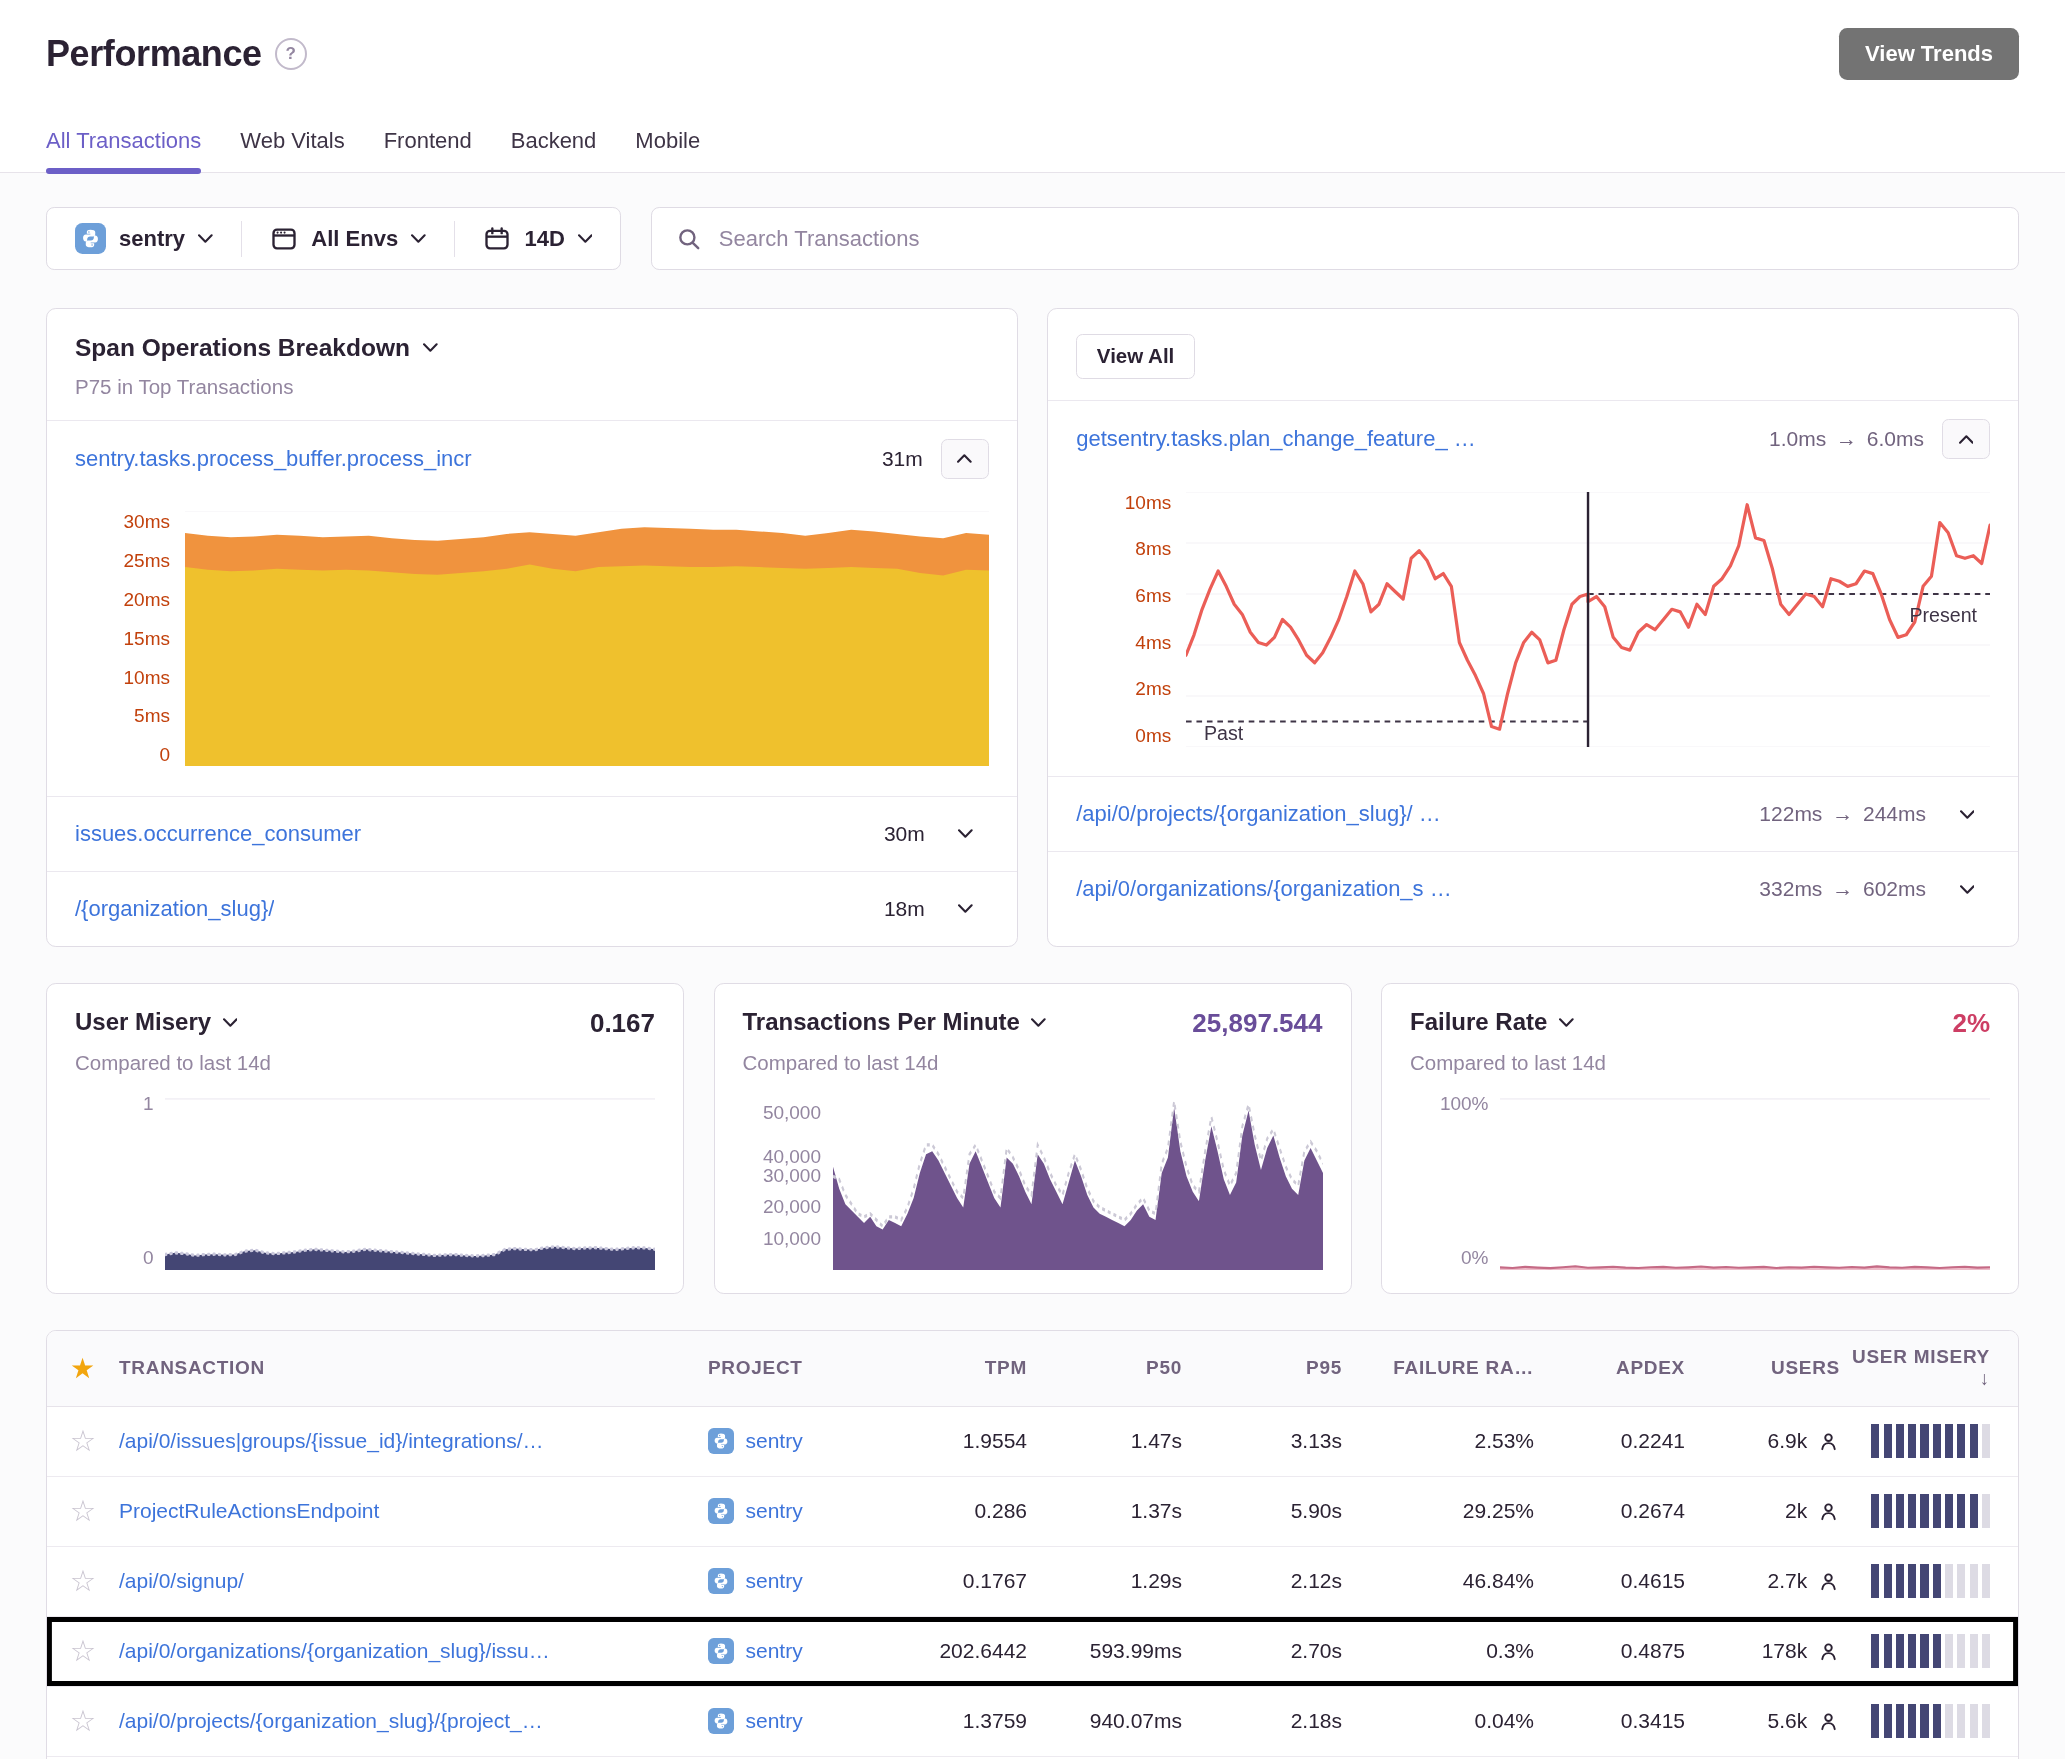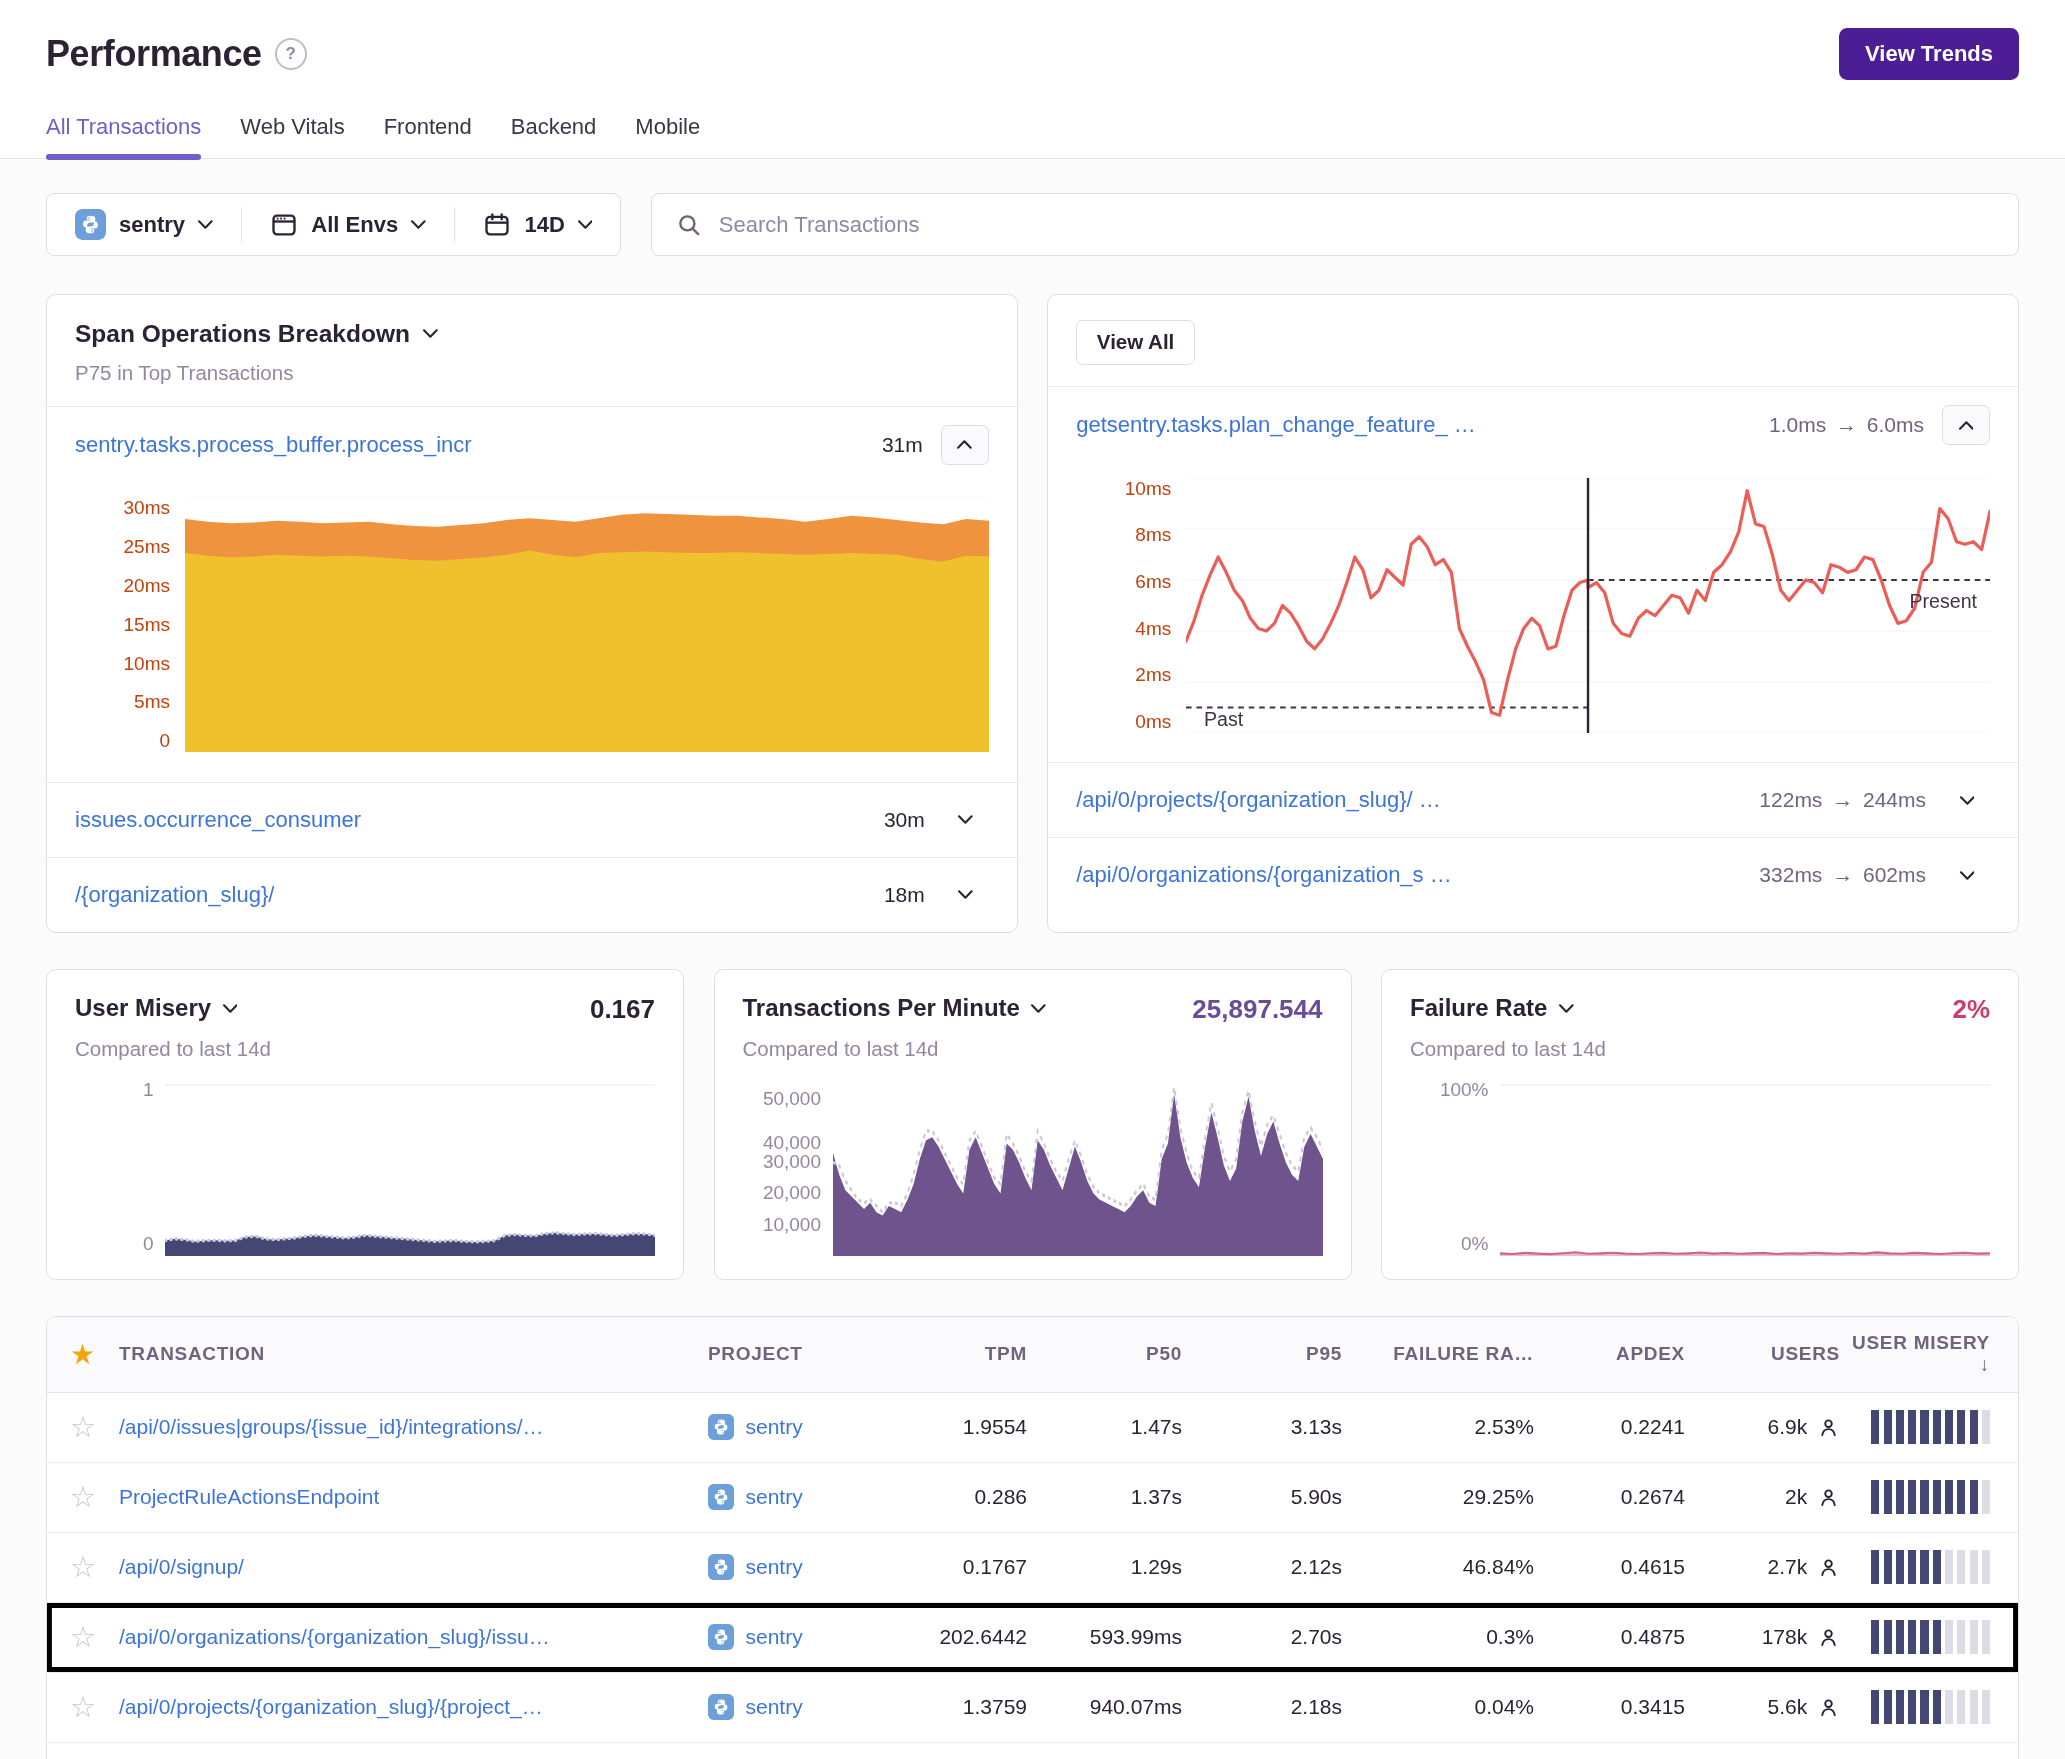--- a/index.html
+++ b/index.html
@@ -3,23 +3,23 @@
 <meta charset="utf-8">
 <style>
   html,body{margin:0;padding:0;background:#FBFBFC;font-family:"Liberation Sans","DejaVu Sans",sans-serif;color:#2B2233;}
   .page{width:2065px;height:1759px;overflow:hidden;position:relative;background:#FBFBFC;}
   
   .topbar{background:#fff;border-bottom:1.6px solid #E7E3EA;padding:28px 46px 0;}
   .title-row{display:flex;align-items:center;}
   .page-title{font-size:36px;font-weight:700;letter-spacing:-0.4px;color:#2B2233;margin:0;line-height:1.15;}
   .help-badge{width:28px;height:28px;border:2px solid #C2BACB;border-radius:50%;color:#9386A0;
     font-size:17px;font-weight:700;display:flex;align-items:center;justify-content:center;margin-left:13px;}
-  .btn-primary{margin-left:auto;background:#4c1d95;color:#fff;border:none;border-radius:8.2px;
+  .btn-primary{margin-left:auto;background:#737373;color:#fff;border:none;border-radius:8.2px;
     font-size:22px;font-weight:700;padding:13px 26px;cursor:pointer;font-family:inherit;}
-  .tabs{display:flex;gap:39px;margin-top:34px;}
+  .tabs{display:flex;gap:39px;margin-top:48px;}
   .tab{font-size:22px;color:#3E3446;padding-bottom:18px;position:relative;cursor:pointer;}
   .tab.active{color:#6C5FC7;}
   .tab.active::after{content:"";position:absolute;left:0;right:0;bottom:-1.6px;height:5.7px;border-radius:3.3px;background:#6C5FC7;}
   
   .body{padding:34px 46px 0;}
   .filter-row{display:flex;gap:29.5px;margin-bottom:38px;}
   .filter-group{display:flex;align-items:center;background:#fff;border:1.6px solid #DFDBE4;border-radius:8.2px;height:61px;}
   .filter-seg{display:flex;align-items:center;gap:13px;padding:0 28px;font-size:22px;font-weight:700;color:#2B2233;cursor:pointer;}
   .v-div{width:1.6px;height:36px;background:#E4E0E9;}
   .py-icon{width:31px;height:31px;border-radius:7.4px;background:#6D9FD9;display:flex;align-items:center;justify-content:center;}

